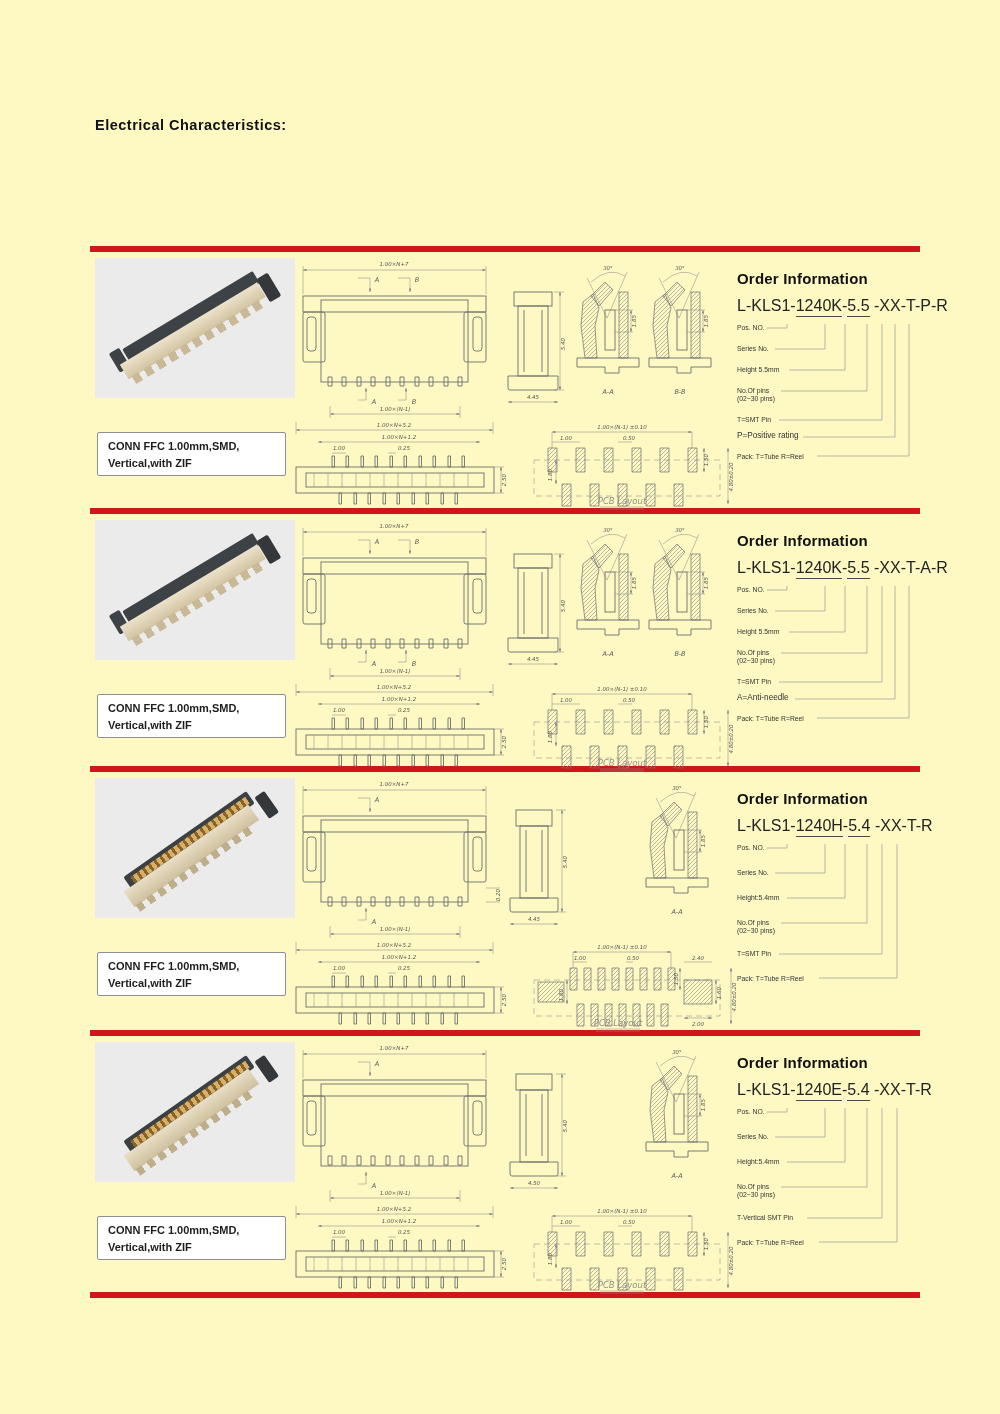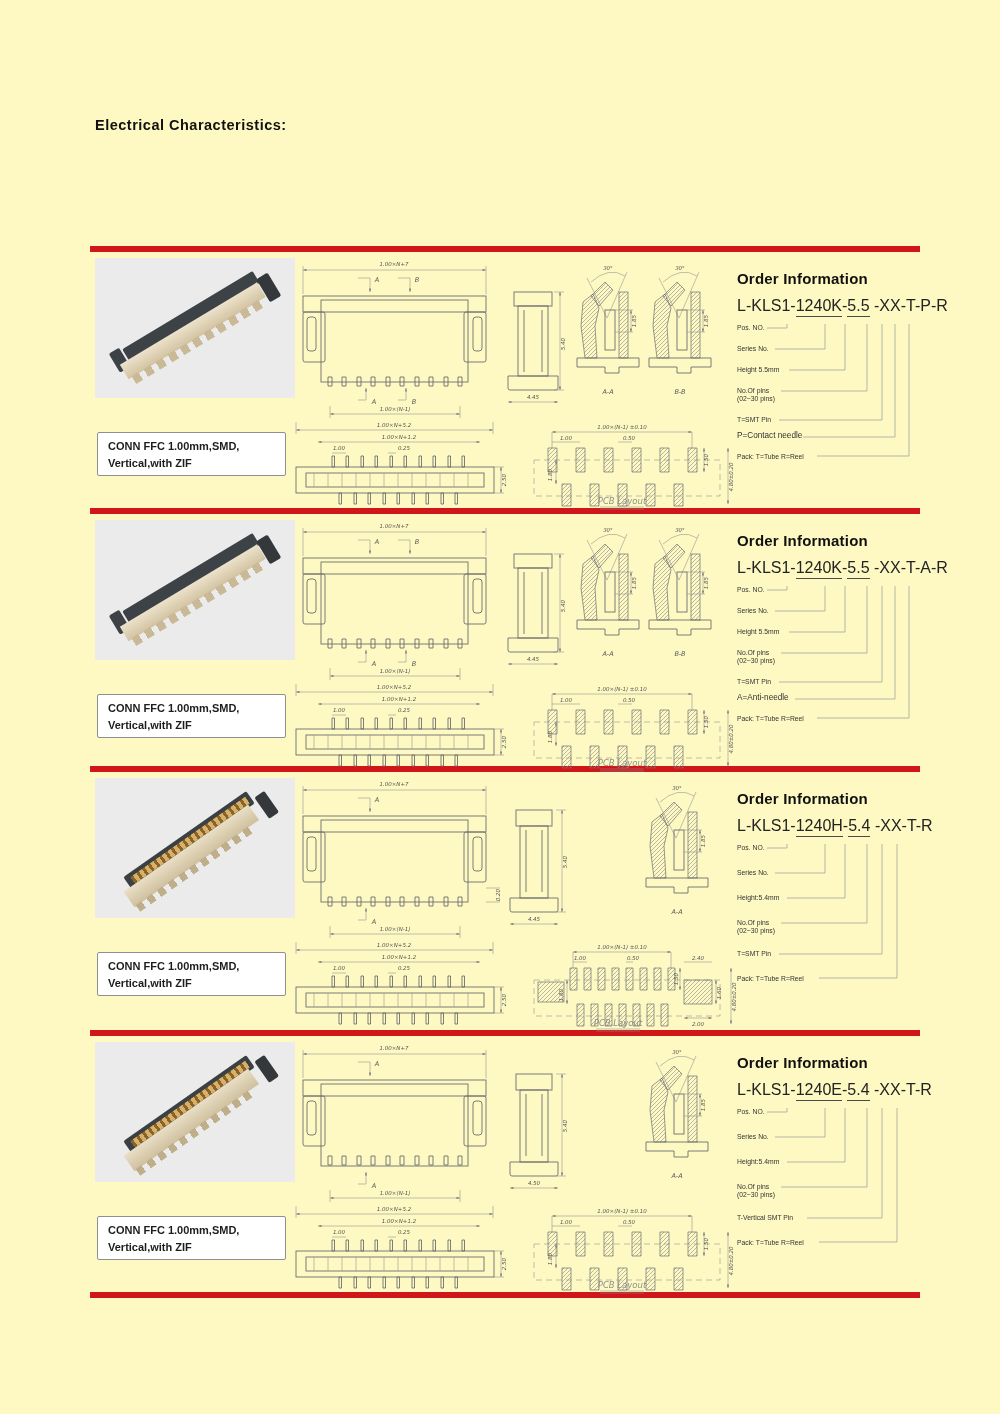--- a/index.html
+++ b/index.html
@@ -212,21 +212,21 @@
           <polyline points="80,132 172,132 172,0"></polyline>
         </svg>
         <div class="orow" style="top:0">Pos. NO.</div>
         <div class="orow" style="top:21px">Series No.</div>
         <div class="orow" style="top:42px">Height 5.5mm</div>
         <div class="orow" style="top:63px">
             <div>No.Of pins</div>
             <div>(02~30 pins)</div>
           </div>
         <div class="orow" style="top:92px">T=SMT Pin</div>
-        <div class="orow big" style="top:108px">P=Contact needle</div>
+        <div class="orow big" style="top:108px">P=Positive rating</div>
         <div class="orow" style="top:129px">Pack: T=Tube   R=Reel</div>
       </div>
     </div>
   </div>
 
   <div class="section" style="top:514px">
     <div class="photo">
       <div class="conn rotA">
         <div class="cA-capL"></div>
           <div class="cA-top"></div>

